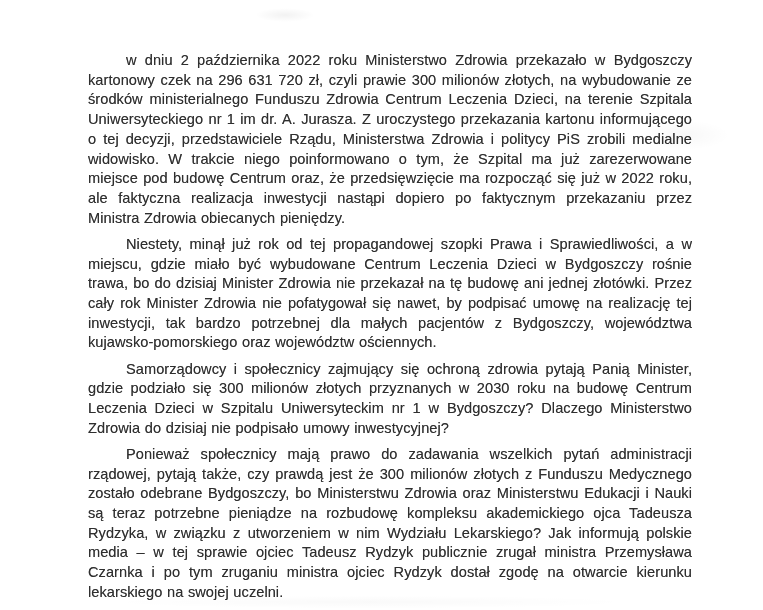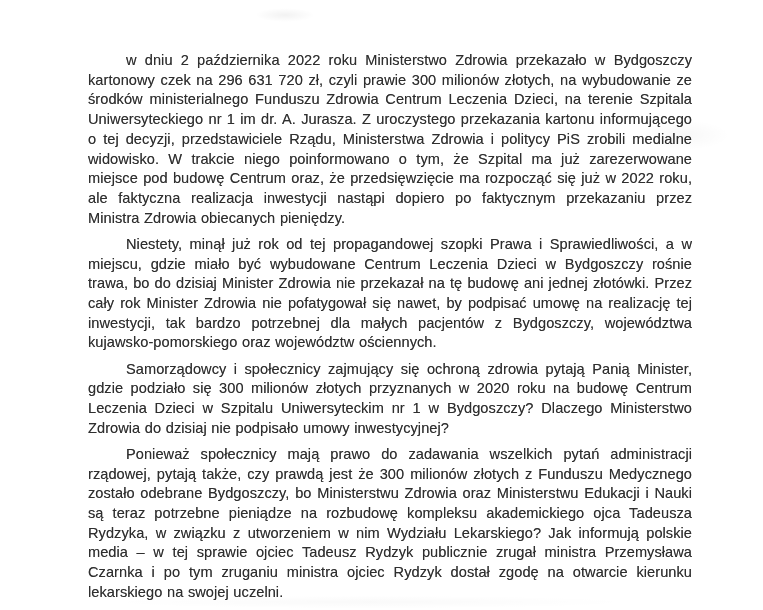--- a/index.html
+++ b/index.html
@@ -56,16 +56,16 @@
 <body>
 
 <div class="page">
   <div class="smudge smudge-1"></div>
   <div class="smudge smudge-2"></div>
   <div class="smudge smudge-3"></div>
 
   <div class="doc-body">
     <p>w dniu 2 października 2022 roku Ministerstwo Zdrowia przekazało w Bydgoszczy kartonowy czek na 296 631 720 zł, czyli prawie 300 milionów złotych, na wybudowanie ze środków ministerialnego Funduszu Zdrowia Centrum Leczenia Dzieci, na terenie Szpitala Uniwersyteckiego nr 1 im dr. A. Jurasza. Z uroczystego przekazania kartonu informującego o tej decyzji, przedstawiciele Rządu, Ministerstwa Zdrowia i politycy PiS zrobili medialne widowisko. W trakcie niego poinformowano o tym, że Szpital ma już zarezerwowane miejsce pod budowę Centrum oraz, że przedsięwzięcie ma rozpocząć się już w 2022 roku, ale faktyczna realizacja inwestycji nastąpi dopiero po faktycznym przekazaniu przez Ministra Zdrowia obiecanych pieniędzy.</p>
     <p>Niestety, minął już rok od tej propagandowej szopki Prawa i Sprawiedliwości, a w miejscu, gdzie miało być wybudowane Centrum Leczenia Dzieci w Bydgoszczy rośnie trawa, bo do dzisiaj Minister Zdrowia nie przekazał na tę budowę ani jednej złotówki. Przez cały rok Minister Zdrowia nie pofatygował się nawet, by podpisać umowę na realizację tej inwestycji, tak bardzo potrzebnej dla małych pacjentów z Bydgoszczy, województwa kujawsko-pomorskiego oraz województw ościennych.</p>
-    <p>Samorządowcy i społecznicy zajmujący się ochroną zdrowia pytają Panią Minister, gdzie podziało się 300 milionów złotych przyznanych w 2020 roku na budowę Centrum Leczenia Dzieci w Szpitalu Uniwersyteckim nr 1 w Bydgoszczy? Dlaczego Ministerstwo Zdrowia do dzisiaj nie podpisało umowy inwestycyjnej?</p>
+    <p>Samorządowcy i społecznicy zajmujący się ochroną zdrowia pytają Panią Minister, gdzie podziało się 300 milionów złotych przyznanych w 2030 roku na budowę Centrum Leczenia Dzieci w Szpitalu Uniwersyteckim nr 1 w Bydgoszczy? Dlaczego Ministerstwo Zdrowia do dzisiaj nie podpisało umowy inwestycyjnej?</p>
     <p>Ponieważ społecznicy mają prawo do zadawania wszelkich pytań administracji rządowej, pytają także, czy prawdą jest że 300 milionów złotych z Funduszu Medycznego zostało odebrane Bydgoszczy, bo Ministerstwu Zdrowia oraz Ministerstwu Edukacji i Nauki są teraz potrzebne pieniądze na rozbudowę kompleksu akademickiego ojca Tadeusza Rydzyka, w związku z utworzeniem w nim Wydziału Lekarskiego? Jak informują polskie media – w tej sprawie ojciec Tadeusz Rydzyk publicznie zrugał ministra Przemysława Czarnka i po tym zruganiu ministra ojciec Rydzyk dostał zgodę na otwarcie kierunku lekarskiego na swojej uczelni.</p>
   </div>
 </div>
 
 </body></html>

